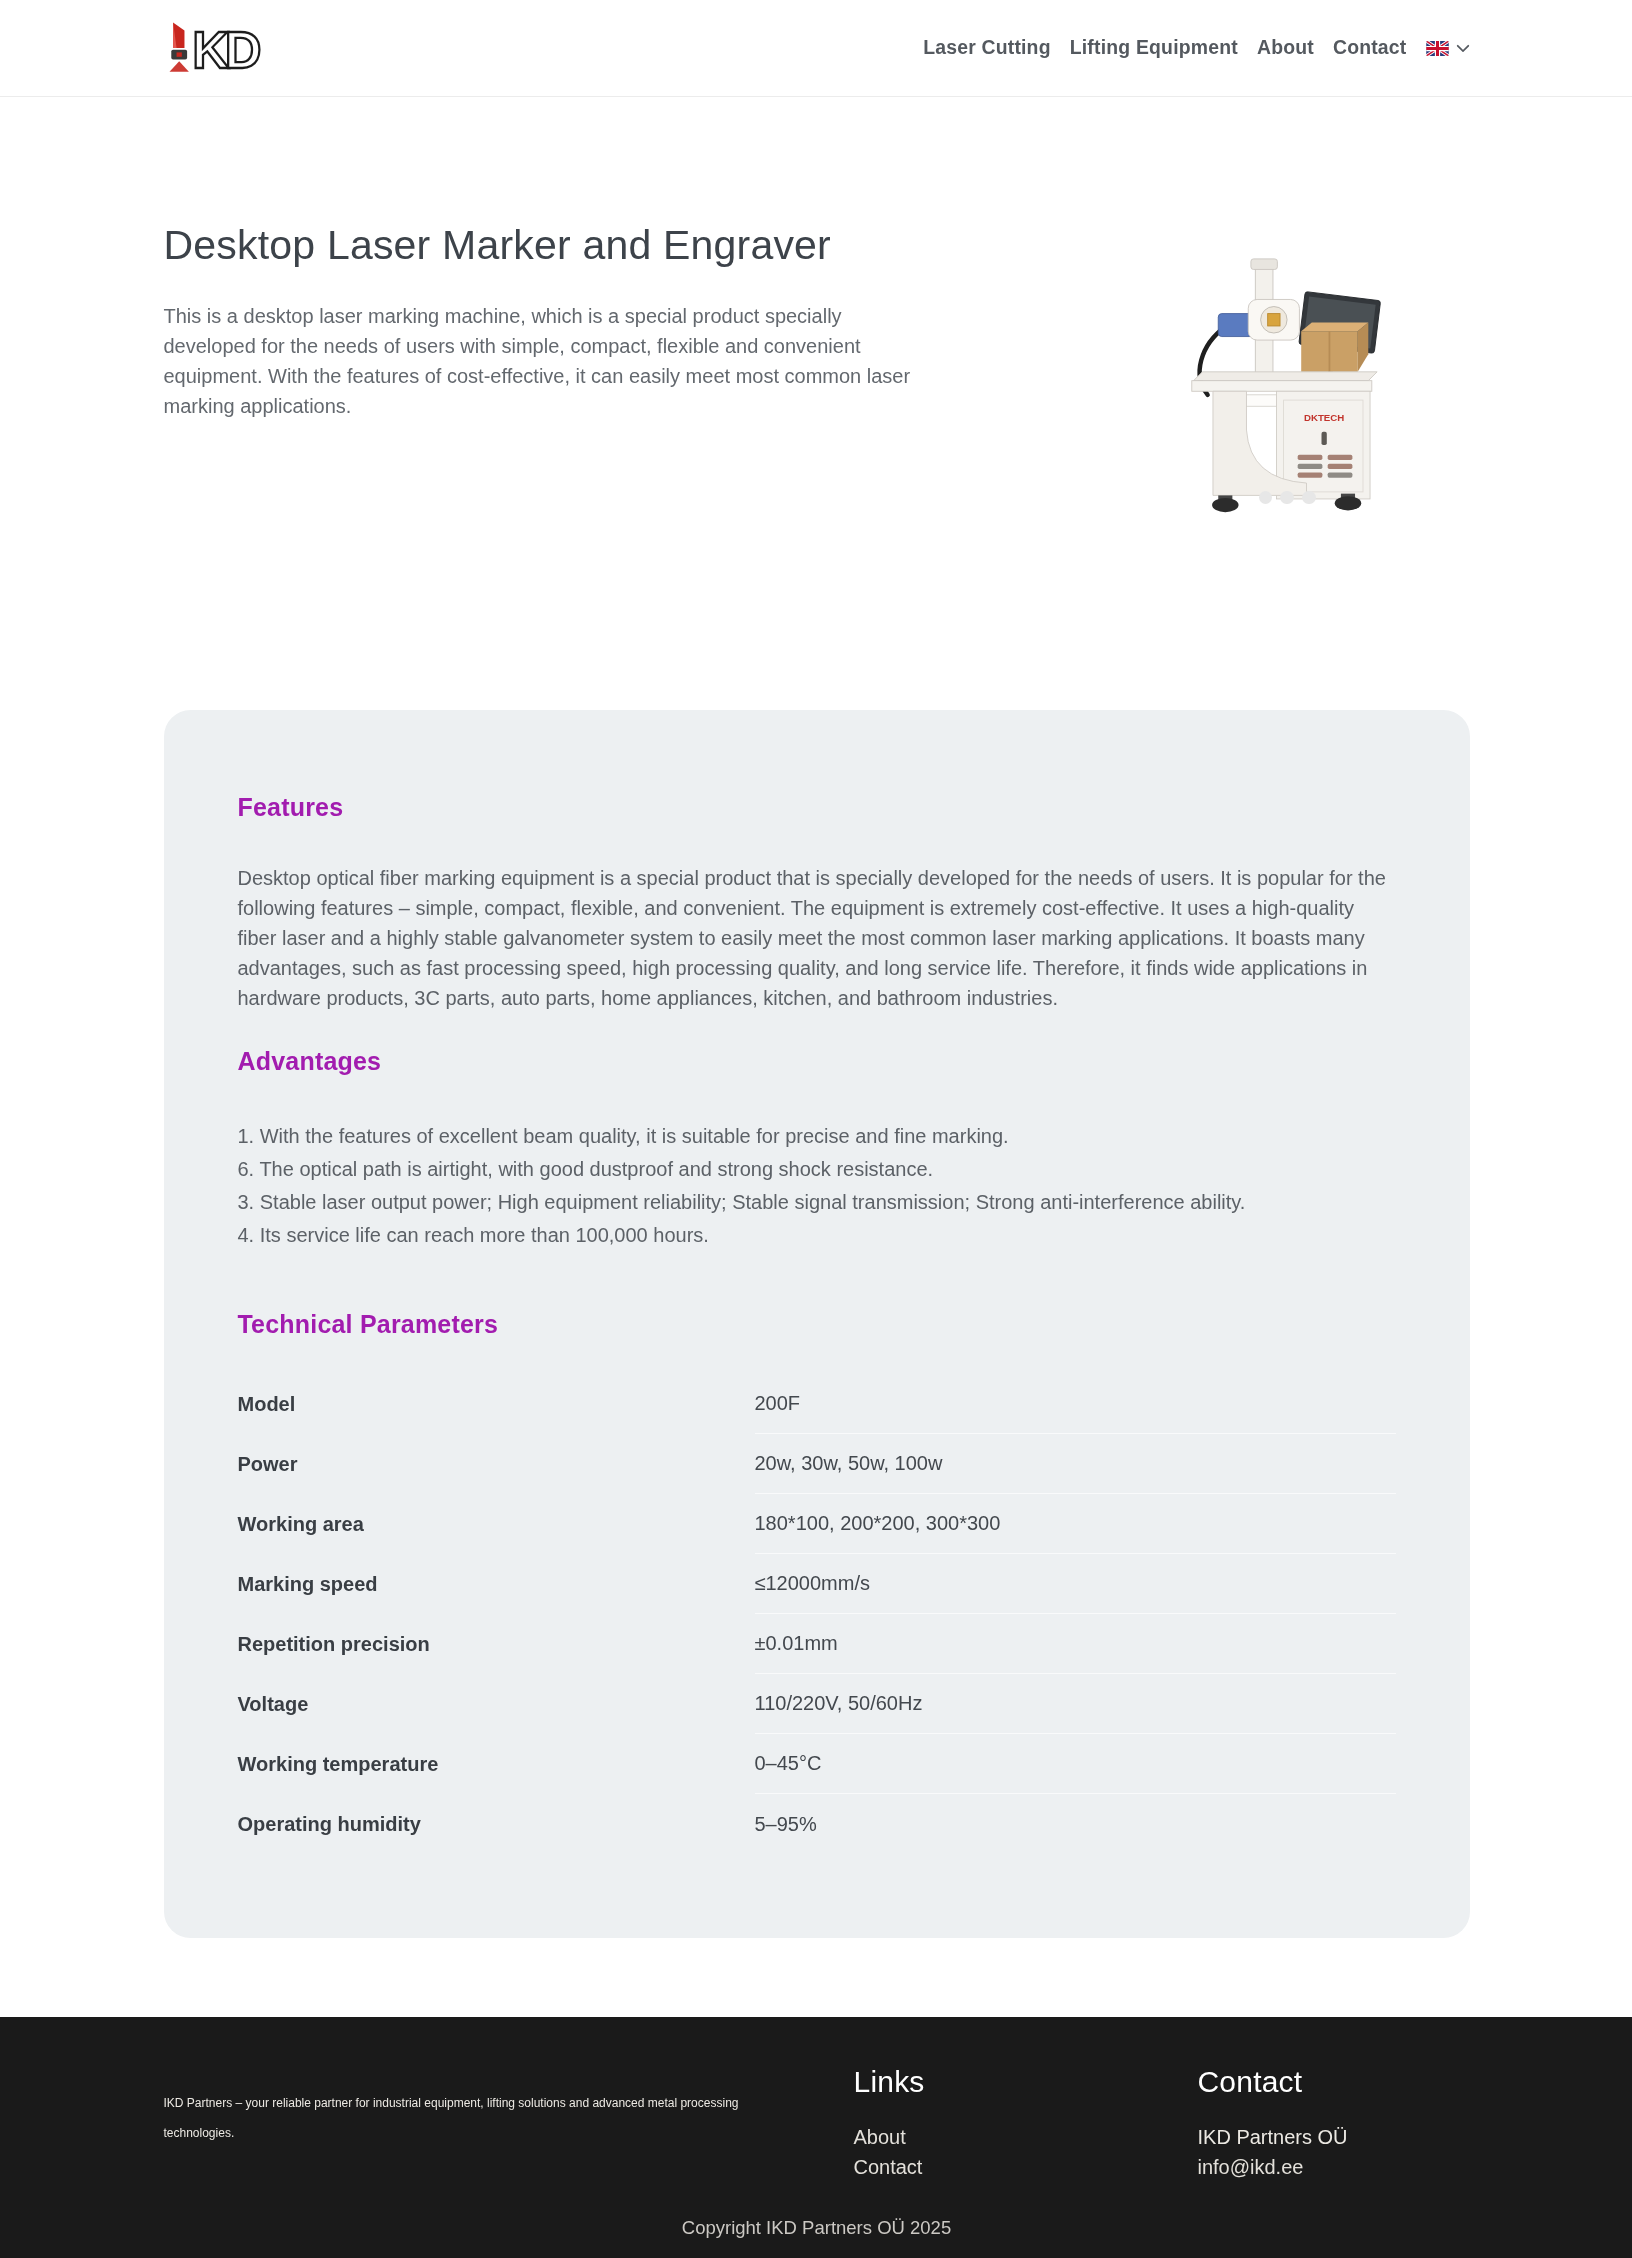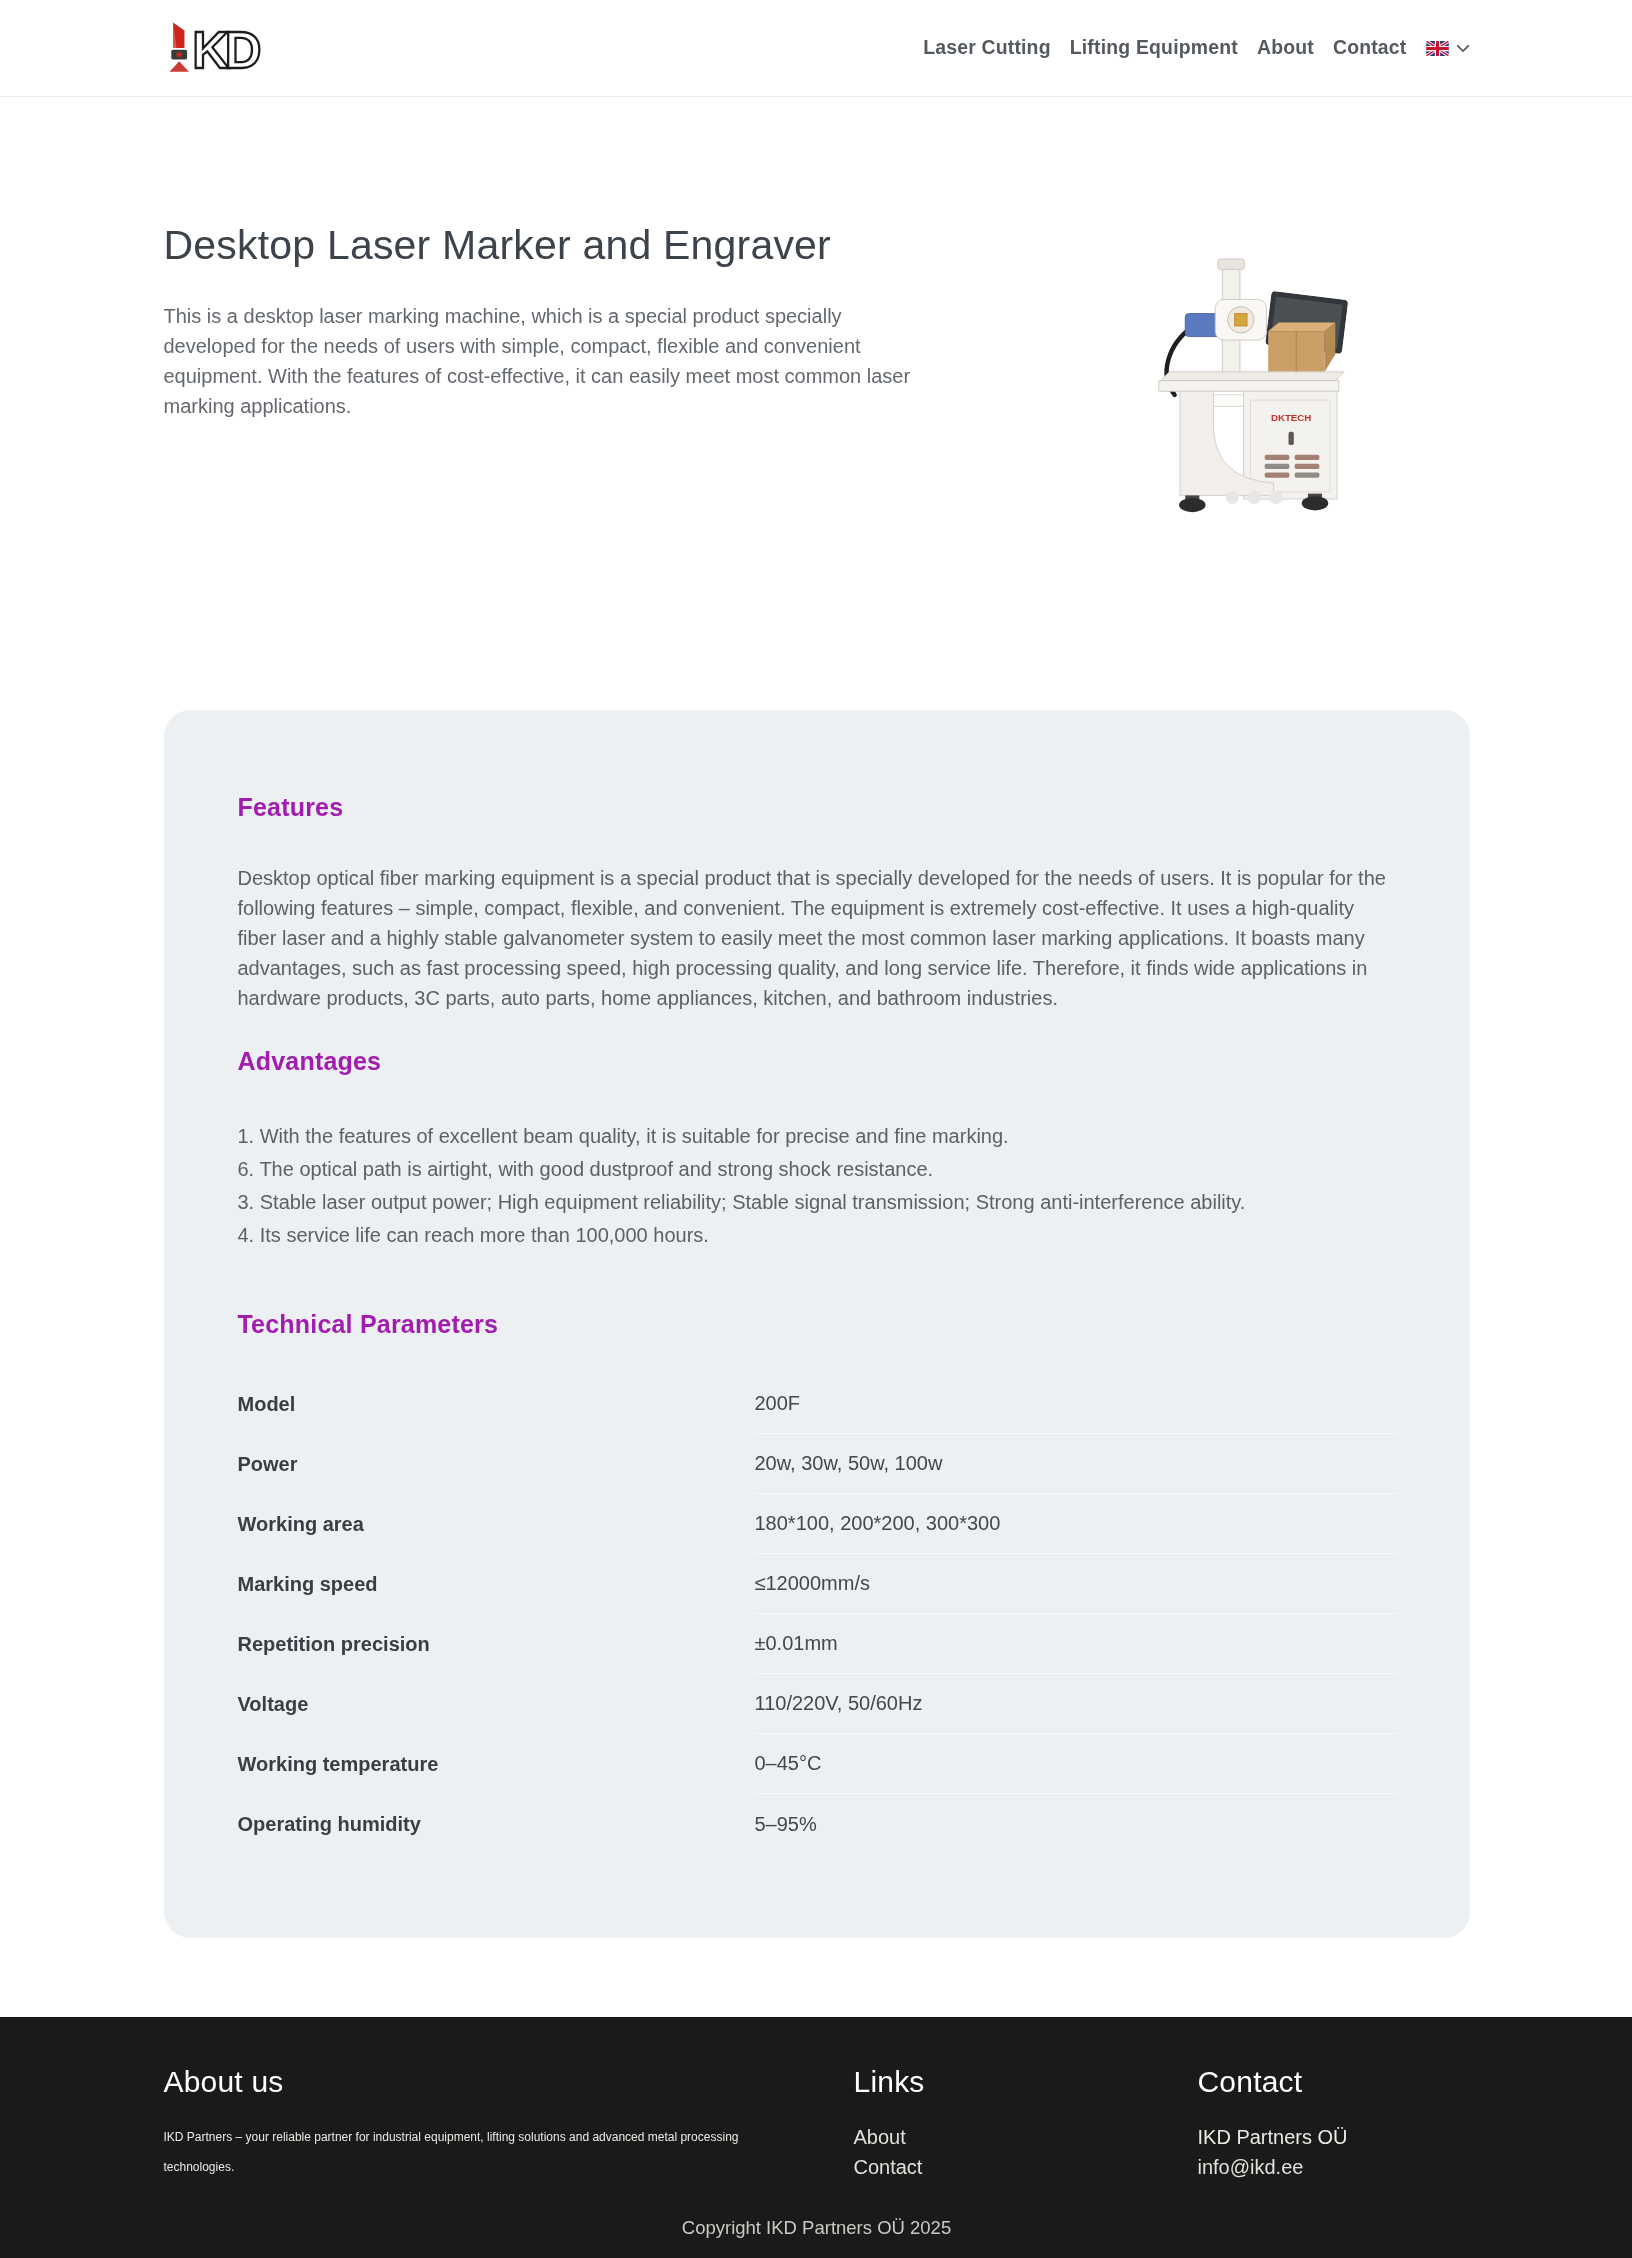--- a/index.html
+++ b/index.html
@@ -32,21 +32,21 @@
   .hero { height:613px; }
   .hero .container { height:100%; }
   .hero-title {
     padding-top:125px; font-size:41px; font-weight:500; color:#3d434a; letter-spacing:0.2px;
   }
   .hero-desc {
     margin-top:32px; max-width:752px;
     font-size:20px; line-height:30px; color:#63686e;
   }
   .product-figure {
-    position:absolute; left:970px; top:146px; width:234px; height:278px;
+    position:absolute; left:1003px; top:146px; width:234px; height:278px;
   }
   .carousel-dots {
     position:absolute; left:92px; top:248px; display:flex; gap:8.8px;
   }
   .carousel-dot {
     width:13.2px; height:13.2px; border-radius:50%; background:#e7e7e7; cursor:pointer;
   }
 
   
   .content-card {
@@ -250,21 +250,20 @@
       <div class="spec-label">Operating humidity</div>
       <div class="spec-value">5–95%</div>
     </div>
   </div>
 </section>
 
 <footer class="site-footer">
   <div class="container">
     <div class="footer-cols">
       <div class="footer-col-about">
-        <div class="footer-heading">About us</div>
         <p class="footer-text">IKD Partners – your reliable partner for industrial equipment, lifting solutions and advanced metal processing technologies.</p>
       </div>
       <div class="footer-col-links">
         <div class="footer-heading">Links</div>
         <div class="footer-links-list">
           <a class="footer-link">About</a>
           <a class="footer-link">Contact</a>
         </div>
       </div>
       <div class="footer-col-contact">

